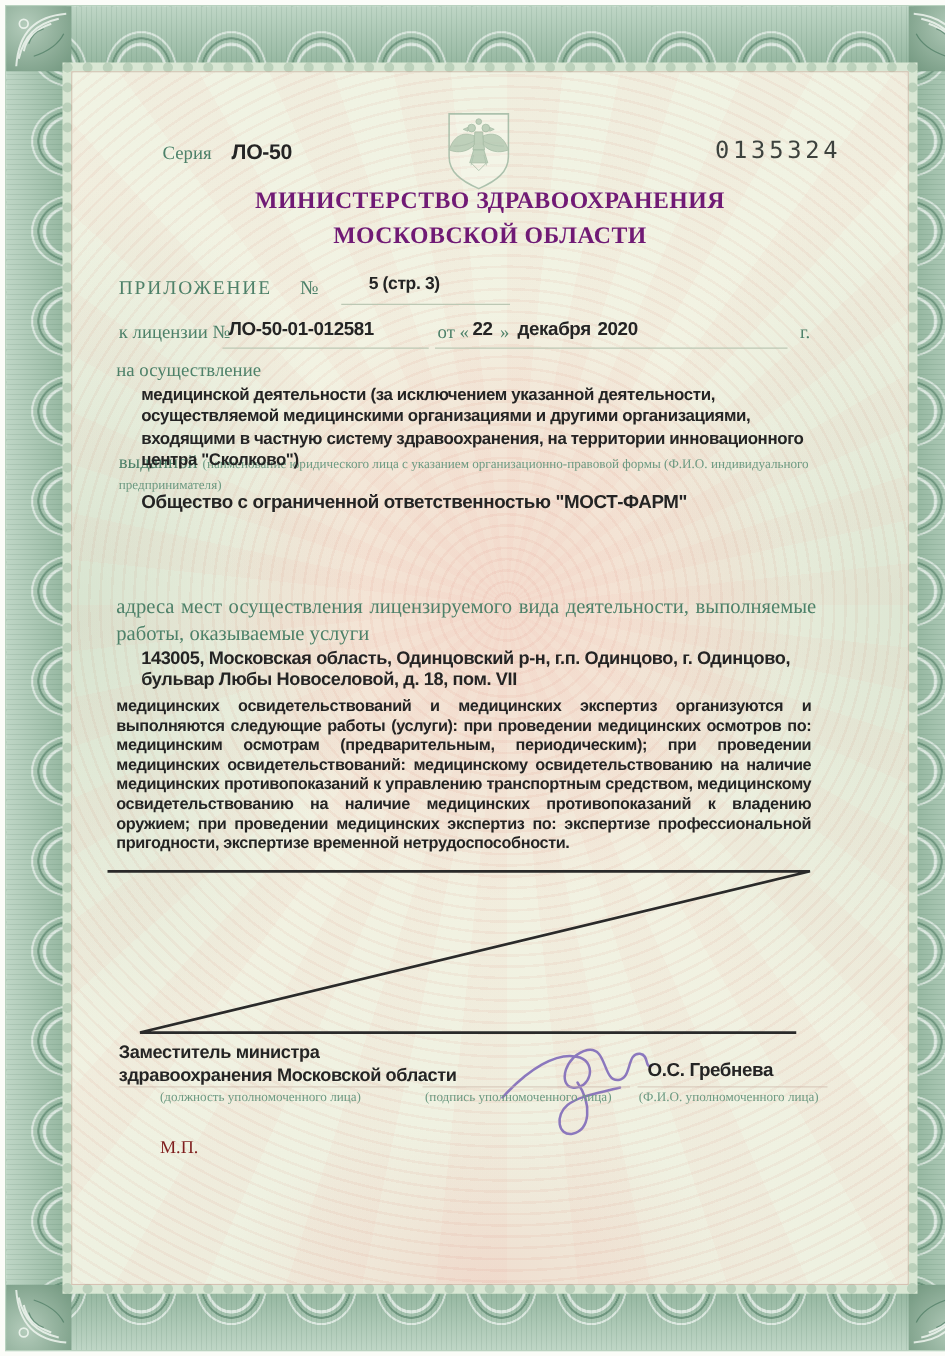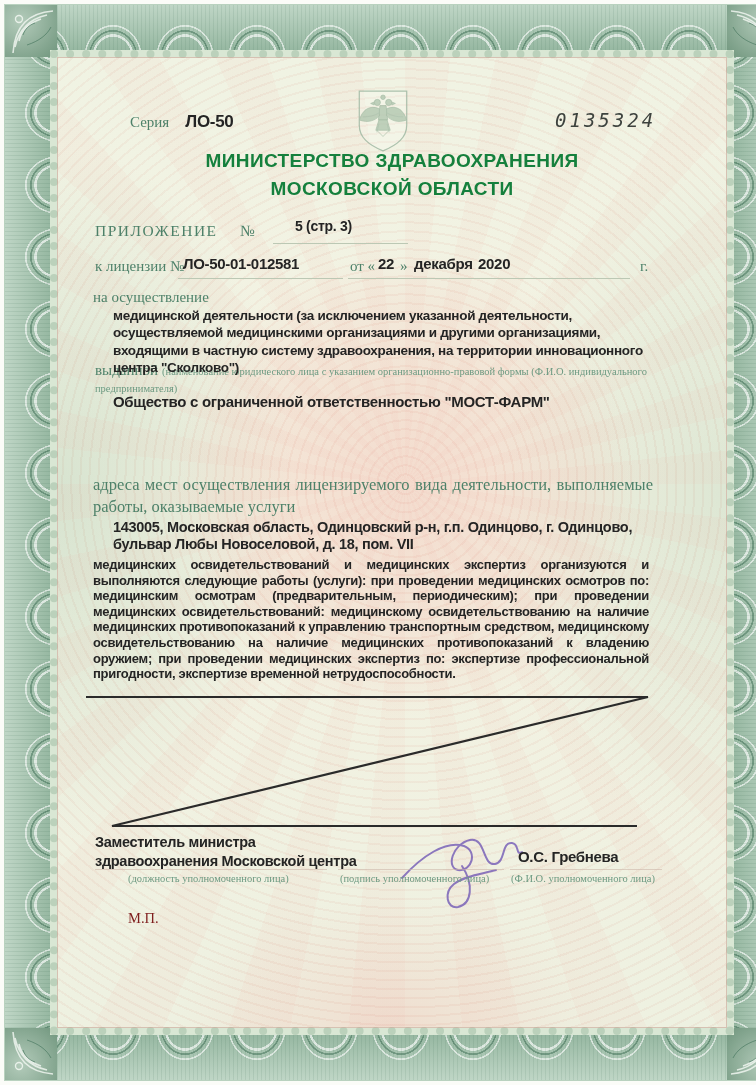--- a/index.html
+++ b/index.html
@@ -58,21 +58,21 @@
     content:"";position:absolute;inset:0;
     background:repeating-radial-gradient(circle at 52% 44%, rgba(230,150,140,.09) 0 2px, rgba(230,150,140,0) 2px 9px);
     mix-blend-mode:multiply;pointer-events:none;
   }
   
   .abs{position:absolute;}
   .green{color:#4d8169;font-family:"Liberation Serif",serif;}
   .green-sm{color:#6d9a82;font-family:"Liberation Serif",serif;font-size:10.5px;}
   .dark-bold{color:#242424;font-family:"Liberation Sans",sans-serif;font-weight:bold;letter-spacing:-0.3px;}
   .heading{
-    color:#15803d;font-family:Liberation Sans, sans-serif;font-weight:bold;
+    color:#701a75;font-family:Liberation Serif, serif;font-weight:bold;
     font-size:19px;line-height:1.45;text-align:center;letter-spacing:.4px;
   }
   .uline{position:absolute;height:1px;background:#bcc8b4;}
   .capline{position:absolute;height:1px;background:rgba(203,178,166,.55);}
   .just{text-align:justify;}
   .serial{
     font-family:"DejaVu Sans Mono",monospace;font-size:19px;color:#3d423e;letter-spacing:3px;
   }
   .z2{z-index:5;}
 </style>
@@ -138,21 +138,21 @@
         <path d="M27 17 h6 l1.5 14 h-9 z"></path>
         <path d="M26.5 20 C16 16 10 22 7 31 C15 34 22 32 26.5 27 Z"></path>
         <path d="M33.5 20 C44 16 50 22 53 31 C45 34 38 32 33.5 27 Z"></path>
         <path d="M26 31 h8 l3 10 h-14 z"></path>
         <path d="M24 41 l6 6 6 -6" fill="none"></path>
       </g>
       <path d="M26.5 24 c-5 3 -10 4 -16 4 M33.5 24 c5 3 10 4 16 4 M26 35 l-2 8 M34 35 l2 8" stroke="#9cb6a0" stroke-width="0.6" fill="none"></path>
     </svg>
   </div>
 
-  <div class="abs z2 serial" style="left:555px;top:109px;font-style:italic;">0135324</div>
+  <div class="abs z2 serial" style="left:572px;top:109px;">0135324</div>
 
   <div class="abs z2 heading" style="left:58px;right:58px;top:147px;">
     <div>МИНИСТЕРСТВО ЗДРАВООХРАНЕНИЯ</div>
     <div>МОСКОВСКОЙ ОБЛАСТИ</div>
   </div>
 
   <span class="abs z2 green" style="left:95px;top:222px;font-size:15.5px;letter-spacing:1.5px;">ПРИЛОЖЕНИЕ</span>
   <span class="abs z2 green" style="left:240px;top:222px;font-size:15.5px;">№</span>
   <span class="abs z2 dark-bold" style="left:295px;top:218px;font-size:14px;">5 (стр. 3)</span>
   <div class="uline z2" style="left:273px;top:243px;width:135px;"></div>
@@ -181,21 +181,21 @@
   <div class="abs z2 dark-bold" style="left:113px;top:519px;width:548px;font-size:14.5px;line-height:17px;">143005, Московская область, Одинцовский р-н, г.п. Одинцово, г. Одинцово, бульвар Любы Новоселовой, д. 18, пом. VII</div>
 
   <div class="abs z2 dark-bold just" style="left:93px;top:557px;width:556px;font-size:13px;line-height:15.6px;">медицинских освидетельствований и медицинских экспертиз организуются и выполняются следующие работы (услуги): при проведении медицинских осмотров по: медицинским осмотрам (предварительным, периодическим); при проведении медицинских освидетельствований: медицинскому освидетельствованию на наличие медицинских противопоказаний к управлению транспортным средством, медицинскому освидетельствованию на наличие медицинских противопоказаний к владению оружием; при проведении медицинских экспертиз по: экспертизе профессиональной пригодности, экспертизе временной нетрудоспособности.</div>
 
   <svg class="abs z2" style="left:84px;top:691px;" width="570" height="142" viewBox="0 0 570 142">
     <path d="M2 6 H564 L28 135 H553" stroke="#2a2a2a" stroke-width="2.2" fill="none" stroke-linejoin="miter"></path>
   </svg>
 
   <div class="abs z2 dark-bold" style="left:95px;top:833px;font-size:14.5px;line-height:19px;">
     <div>Заместитель министра</div>
-    <div>здравоохранения Московской центра</div>
+    <div>здравоохранения Московской области</div>
   </div>
 
   <svg class="abs z2" style="left:398px;top:822px;" width="128" height="88" viewBox="0 0 128 88">
     <g stroke="#7a63b8" stroke-width="2" fill="none" opacity=".85" stroke-linecap="round">
       <path d="M4 56 C24 34 48 18 66 24 C80 29 74 50 60 48 C48 46 54 22 72 18 C88 15 84 44 97 42 C108 40 103 20 114 21 C122 22 117 34 124 30"></path>
       <path d="M64 44 C76 62 74 82 60 85 C48 87 46 70 56 62 C66 54 84 52 98 48"></path>
     </g>
   </svg>
 
   <div class="abs z2 dark-bold" style="left:518px;top:848px;font-size:15px;">О.С. Гребнева</div>

